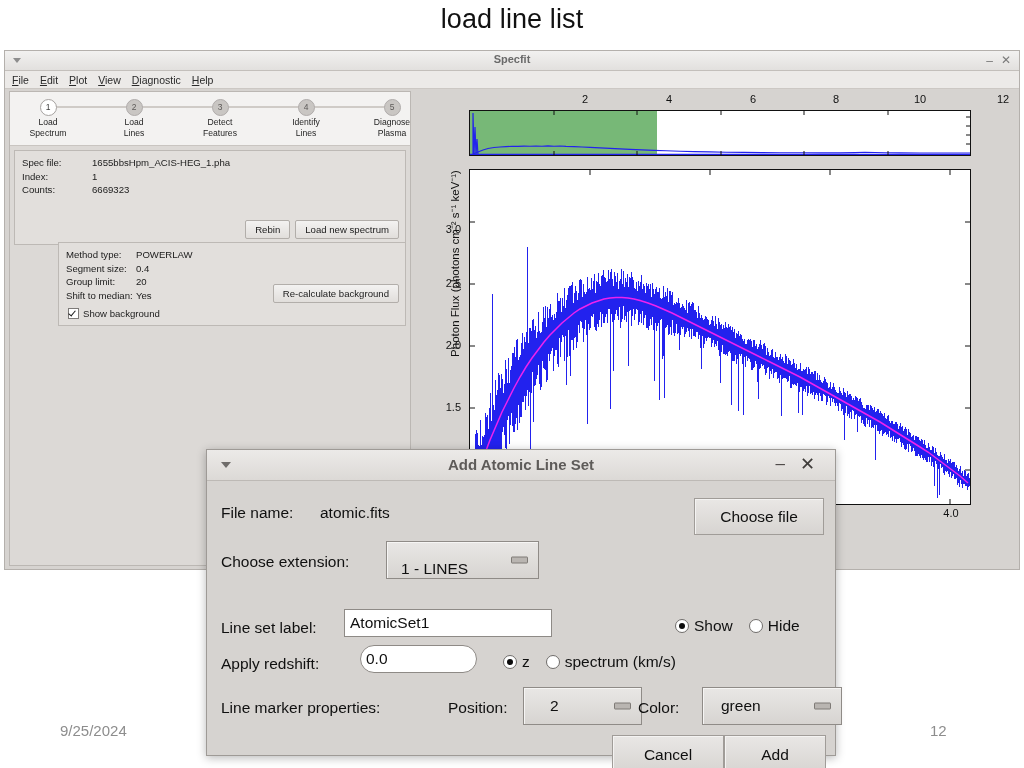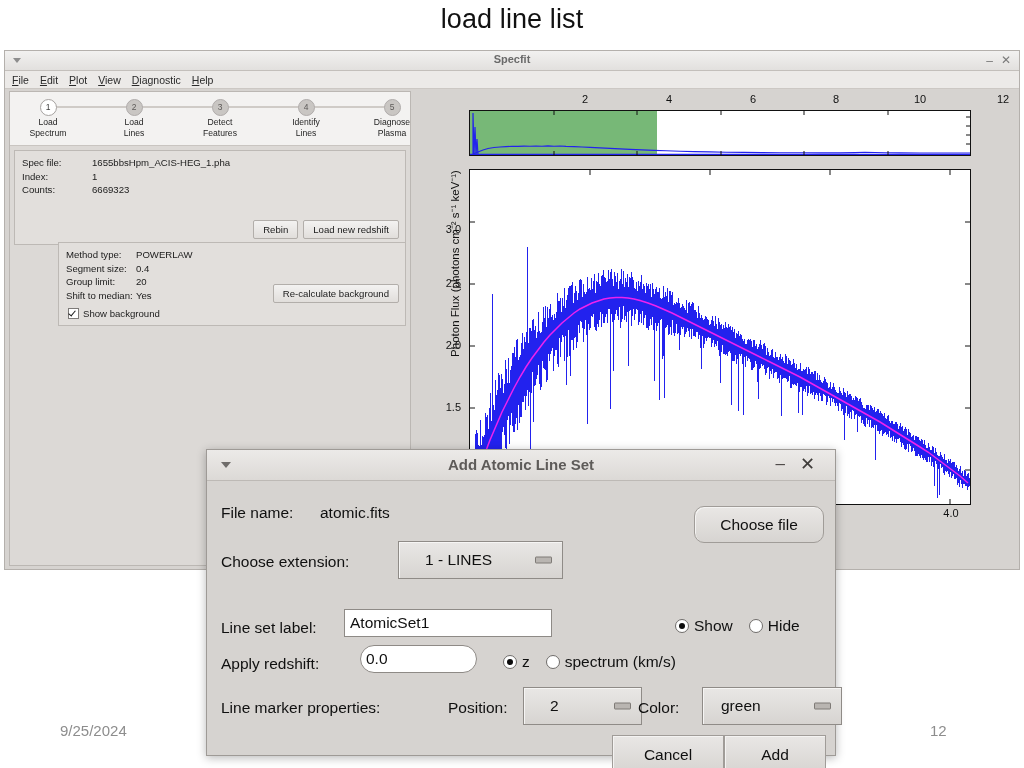--- a/index.html
+++ b/index.html
@@ -232,21 +232,21 @@
       <div class="kv">
         <span class="k">Index:</span>
         <span class="v">1</span>
       </div>
       <div class="kv">
         <span class="k">Counts:</span>
         <span class="v">6669323</span>
       </div>
       <div id="info-buttons">
         <span class="btn">Rebin</span>
-        <span class="btn">Load new redshift</span>
+        <span class="btn">Load new spectrum</span>
       </div>
     </div>
 
     <div id="method-box">
       <div class="kv">
         <span class="k">Method type:</span>
         <span class="v">POWERLAW</span>
       </div>
       <div class="kv">
         <span class="k">Segment size:</span>
@@ -370,24 +370,24 @@
     <span class="dlg-caret"></span>
     <span id="dlg-title">Add Atomic Line Set</span>
     <span class="dlg-min">–</span>
     <span class="dlg-close">✕</span>
   </div>
 
   <div id="dlg-body">
 
     <span class="dlg-label" style="left:14px;top:23px;">File name:</span>
     <span class="dlg-value" style="left:113px;top:23px;">atomic.fits</span>
-    <span class="dlg-btn" style="left:487px;top:25px;width:128px;height:35px;border-radius:10px;">Choose file</span>
+    <span class="dlg-btn" style="left:487px;top:17px;width:128px;height:35px;">Choose file</span>
 
     <span class="dlg-label" style="left:14px;top:72px;">Choose extension:</span>
-    <span class="dlg-combo" style="left:191px;top:60px;width:137px;height:36px;padding-left:26px;">
+    <span class="dlg-combo" style="left:179px;top:60px;width:137px;height:36px;padding-left:14px;align-items:flex-end;">
       <span>1 - LINES</span>
       <span class="combo-arrow"></span>
     </span>
 
     <span class="dlg-label" style="left:14px;top:138px;">Line set label:</span>
     <span class="dlg-input" style="left:137px;top:128px;width:208px;height:28px;">AtomicSet1</span>
 
     <span class="radio-row" style="left:468px;top:136px;">
       <span class="radio sel"></span>
       <span class="radio-label">Show</span>

